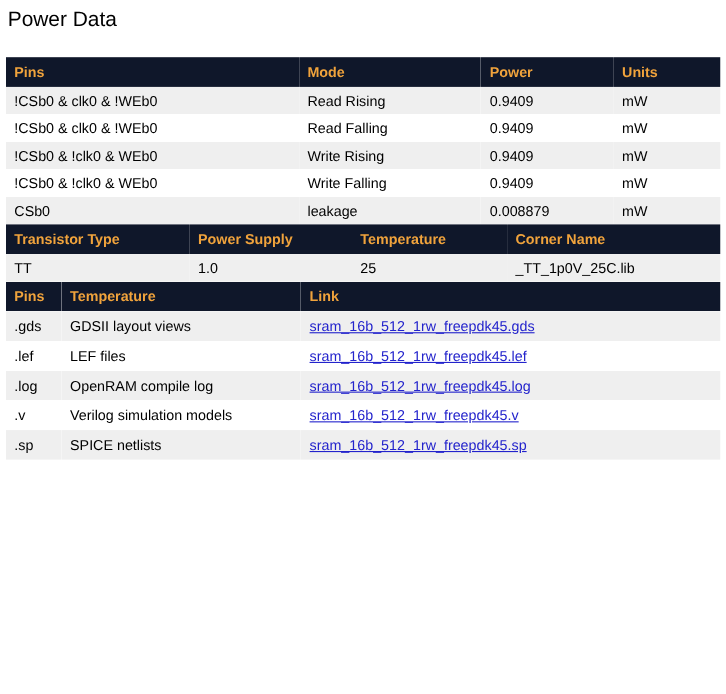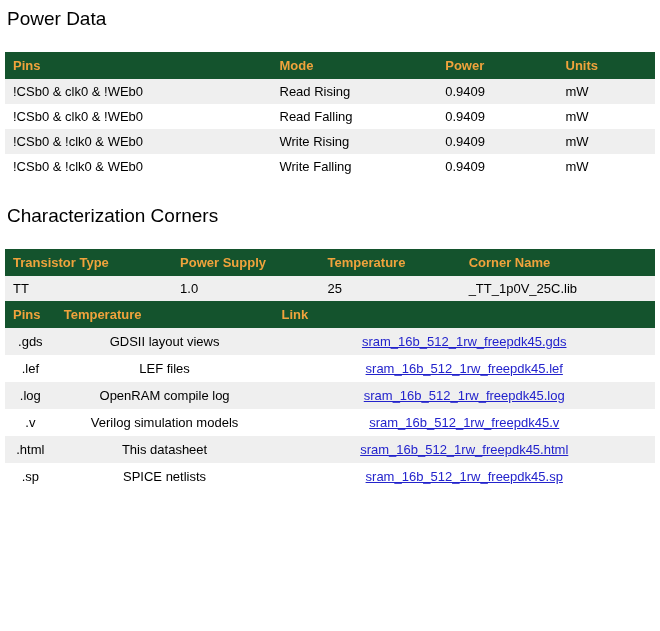--- a/index.html
+++ b/index.html
@@ -23,21 +23,21 @@
   }
   section:first-of-type h2.section-title {
     margin-top: 3px;
   }
   table {
     border-collapse: collapse;
     width: 100%;
     table-layout: fixed;
   }
   th {
-    background: #14532d;
+    background: #0f172a;
     color: #f0a33c;
     font-weight: bold;
     text-align: left;
     font-size: 13px;
     line-height: 15px;
     padding: 6px 8px;
     white-space: nowrap;
     overflow: hidden;
   }
   td {
@@ -46,21 +46,21 @@
     padding: 5px 8px;
     white-space: nowrap;
     overflow: hidden;
     vertical-align: middle;
   }
   tbody tr:nth-child(odd)  { background: #efefef; }
   tbody tr:nth-child(even) { background: #ffffff; }
   a.file-link {
     color: #2323cc;
   }
-  .t-deliver td { padding-top: 6px; padding-bottom: 6px; text-align: center; }
+  .t-deliver td { padding-top: 6px; padding-bottom: 6px; }
 </style>
 </head>
 <body>
 
 <section>
   <h2 class="section-title">Power Data</h2>
   <table class="t-power">
     <colgroup>
       <col style="width:41%">
         <col style="width:25.5%">
@@ -93,26 +93,31 @@
         <td>Write Rising</td>
         <td>0.9409</td>
         <td>mW</td>
       </tr>
       <tr>
         <td>!CSb0 &amp; !clk0 &amp; WEb0</td>
         <td>Write Falling</td>
         <td>0.9409</td>
         <td>mW</td>
       </tr>
+      <tr>
+        <td>CSb0</td>
+        <td>leakage</td>
+        <td>0.008879</td>
+        <td>mW</td>
+      </tr>
     </tbody>
   </table>
 </section>
 
 <section>
-  <h2 class="section-title">Characterization Corners</h2>
   <table class="t-corners">
     <colgroup>
       <col style="width:25.7%">
         <col style="width:22.7%">
         <col style="width:21.7%">
         <col style="width:29.9%">
     </colgroup>
     <thead>
       <tr>
         <th>Transistor Type</th>
@@ -161,24 +166,19 @@
         <td>.log</td>
         <td>OpenRAM compile log</td>
         <td><a class="file-link" href="#">sram_16b_512_1rw_freepdk45.log</a></td>
       </tr>
       <tr>
         <td>.v</td>
         <td>Verilog simulation models</td>
         <td><a class="file-link" href="#">sram_16b_512_1rw_freepdk45.v</a></td>
       </tr>
       <tr>
-        <td>.html</td>
-        <td>This datasheet</td>
-        <td><a class="file-link" href="#">sram_16b_512_1rw_freepdk45.html</a></td>
-      </tr>
-      <tr>
         <td>.sp</td>
         <td>SPICE netlists</td>
         <td><a class="file-link" href="#">sram_16b_512_1rw_freepdk45.sp</a></td>
       </tr>
     </tbody>
   </table>
 </section>
 
 </body></html>

